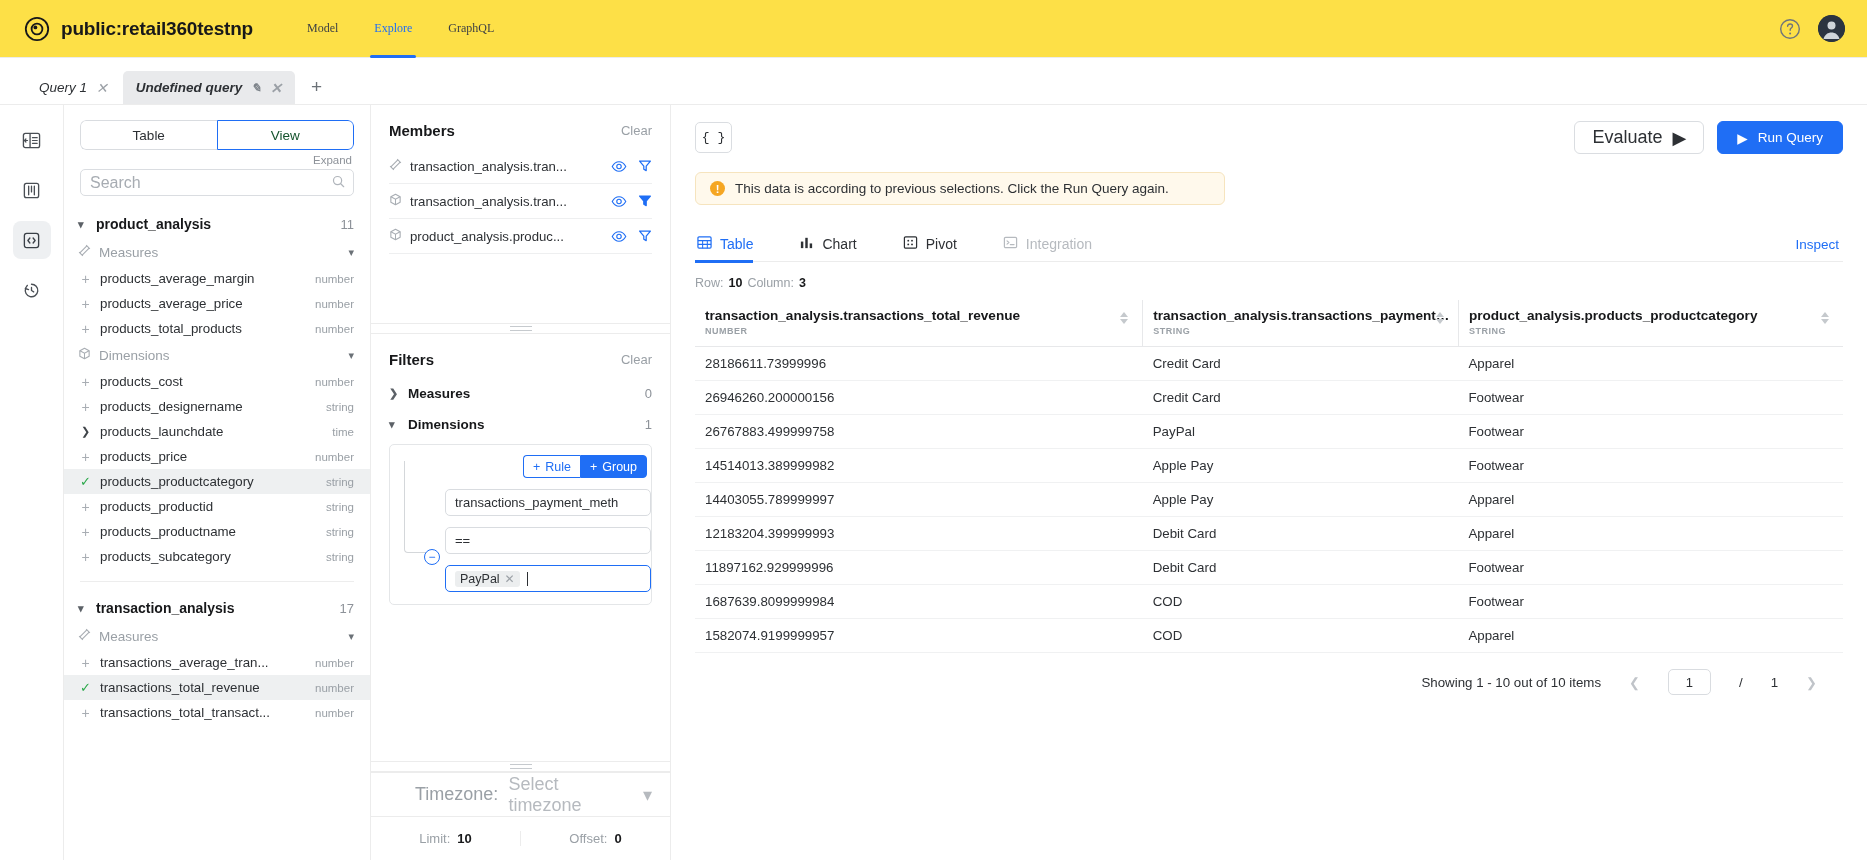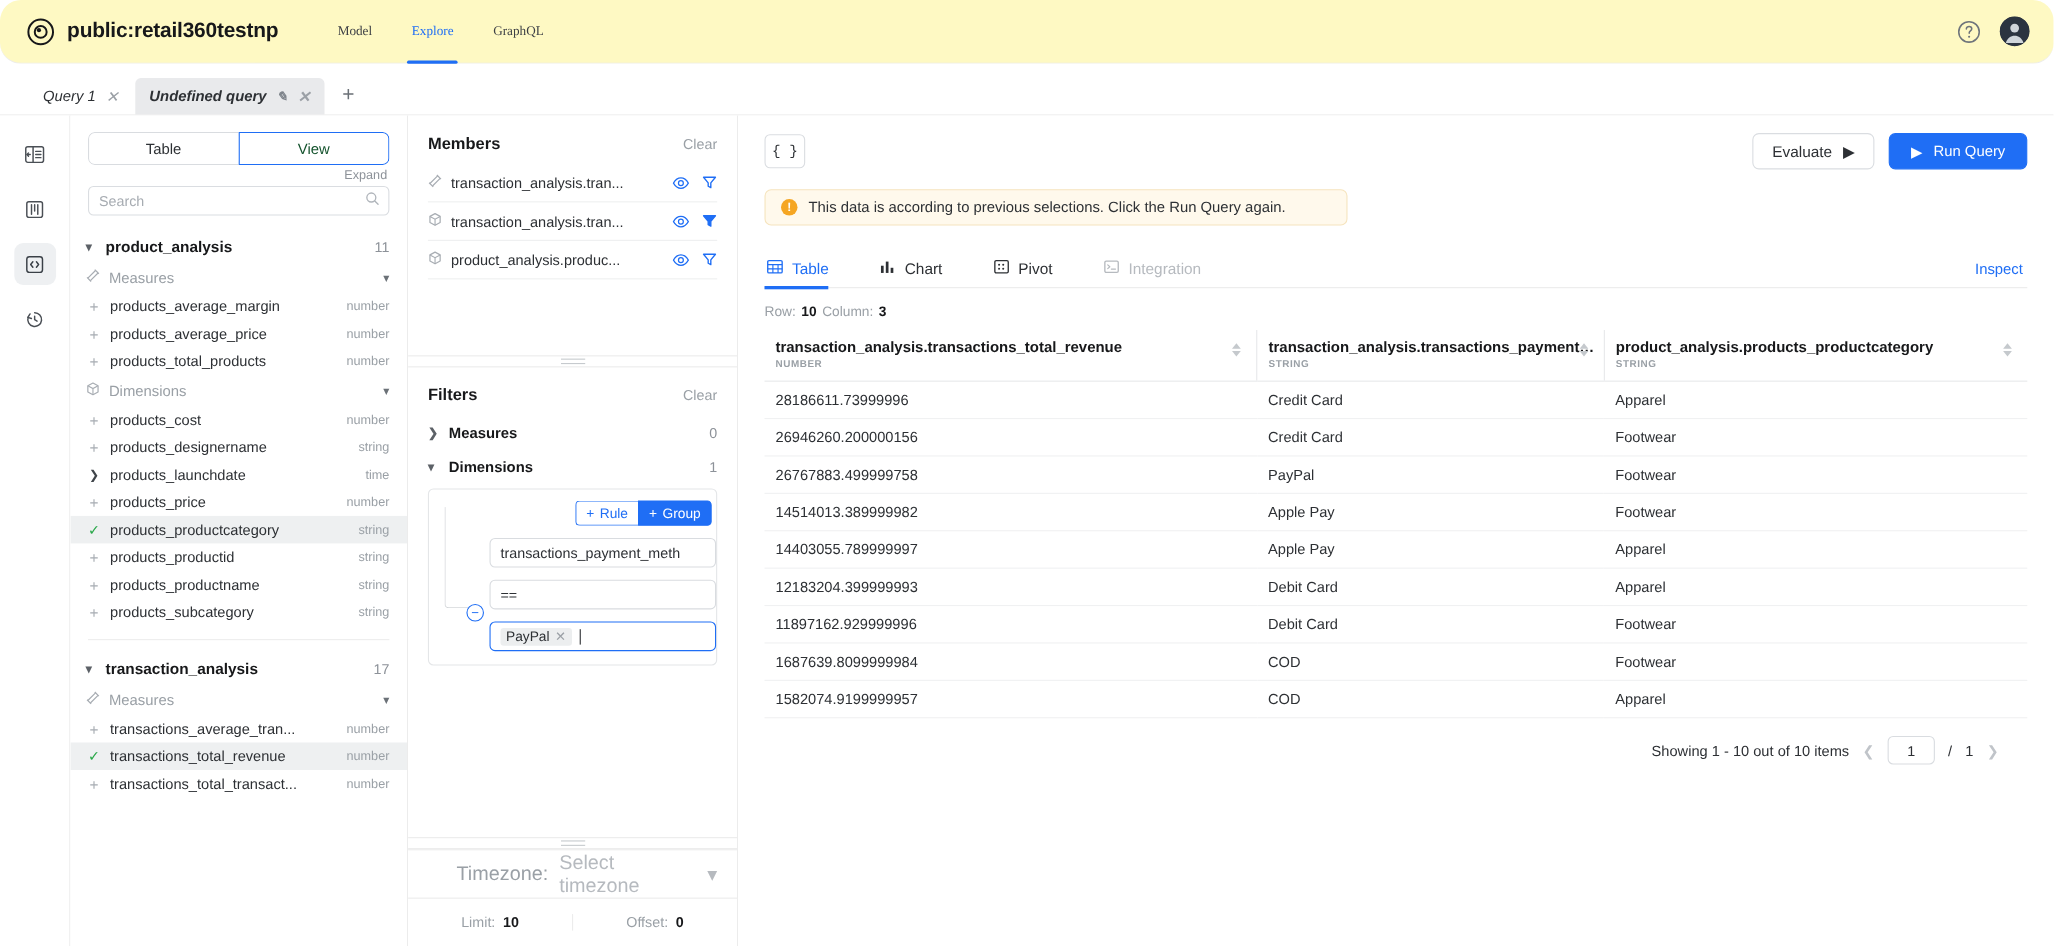--- a/index.html
+++ b/index.html
@@ -12,22 +12,21 @@
     -webkit-font-smoothing: antialiased;
   }
   .app { width: 1867px; height: 860px; display: flex; flex-direction: column; }
 
   
   .topbar {
     height: 58px; flex: 0 0 58px;
     display: flex; align-items: center;
     padding: 0 22px 0 24px;
     border-bottom: 1px solid #ececec;
-    background: #fef9c3;
-    border-radius: 19px;
+    background: #fde047;
   }
   .brand { display: flex; align-items: center; gap: 11px; }
   .brand-logo { width: 26px; height: 26px; }
   .brand-name { font-size: 19px; font-weight: 700; letter-spacing: -0.2px; color: #17181a; }
   .topnav { display: flex; align-items: center; gap: 0; margin-left: 36px; height: 58px; }
   .topnav-item {
     font-size: 12px; color: #3c3f44; padding: 0 18px;
     height: 58px; display: flex; align-items: center;
     position: relative; cursor: pointer; font-family: Liberation Serif, serif;
   }
@@ -101,21 +100,21 @@
   .seg-btn.active { color: #14532d; border-color: #1f6ef5; }
   .expand-link {
     text-align: right; font-size: 11.5px; color: #8d9299;
     padding: 4px 18px 3px 0; cursor: pointer;
   }
   .searchbox {
     margin: 0 16px; height: 27px; border: 1px solid #dadde1; border-radius: 5px;
     display: flex; align-items: center; padding: 0 9px; position: relative;
   }
   .searchbox input {
-    border: none; outline: none; font-size: 13px; color: #2d3034;
+    border: none; outline: none; font-size: 16px; color: #2d3034;
     width: 100%; background: transparent; font-family: inherit;
   }
   .searchbox input::placeholder { color: #a7acb2; }
   .search-ico { position: absolute; right: 8px; color: #b0b5bb; }
 
   .tree { flex: 1 1 auto; overflow: hidden; padding-top: 14px; position: relative; }
   .cube-head {
     display: flex; align-items: center; gap: 8px;
     padding: 6px 16px 6px 14px; font-size: 14px; font-weight: 700; color: #17181a;
     cursor: pointer;
@@ -231,21 +230,21 @@
   .main { flex: 1 1 auto; display: flex; flex-direction: column; min-width: 0; background: #fff; }
   .main-top { display: flex; align-items: center; padding: 16px 24px 0 24px; }
   .json-btn {
     width: 37px; height: 31px; border: 1px solid #dadde1; border-radius: 5px;
     display: flex; align-items: center; justify-content: center;
     font-family: "Liberation Mono", monospace; font-size: 13px; color: #2d3034; cursor: pointer;
   }
   .main-top-right { margin-left: auto; display: flex; align-items: center; gap: 13px; }
   .btn-eval {
     height: 33px; padding: 0 17px; border: 1px solid #dadde1; border-radius: 6px;
-    display: flex; align-items: center; gap: 10px; font-size: 14px; color: #2d3034;
+    display: flex; align-items: center; gap: 10px; font-size: 18px; color: #2d3034;
     background: #fff; cursor: pointer;
   }
   .btn-run {
     height: 33px; padding: 0 19px; border-radius: 6px; background: #1f6ef5; color: #fff;
     display: flex; align-items: center; gap: 10px; font-size: 13.5px; cursor: pointer;
     border: 1px solid #1f6ef5; font-weight: 400;
   }
   .alert {
     margin: 18px 24px 0 24px; background: #fff9ec; border: 1px solid #f6e4be;
     border-radius: 6px; height: 33px; display: flex; align-items: center; gap: 10px;
@@ -292,21 +291,21 @@
   }
   .sorter i { width: 0; height: 0; border-left: 4px solid transparent; border-right: 4px solid transparent; }
   .sorter i.up { border-bottom: 5px solid #c5c9cd; }
   .sorter i.dn { border-top: 5px solid #c5c9cd; }
   th.sep { border-left: 1px solid #e7e8ea; }
   table.grid td {
     padding: 9px 8px 9px 10px; font-size: 13.3px; color: #2d3034;
     border-bottom: 1px solid #f0f1f2; white-space: nowrap;
   }
   .pager {
-    display: flex; align-items: center; justify-content: flex-end; gap: 12px;
+    display: flex; align-items: center; justify-content: flex-end; gap: 28px;
     padding: 16px 26px 0 24px; font-size: 13.3px; color: #2d3034;
   }
   .pg-arrow { color: #c0c4c9; cursor: pointer; font-size: 13px; }
   .pg-input {
     width: 43px; height: 26px; border: 1px solid #d9dce0; border-radius: 5px;
     display: flex; align-items: center; justify-content: center; font-size: 13px; cursor: text;
   }
   .pg-sep { color: #2d3034; }
 </style>
 </head>

